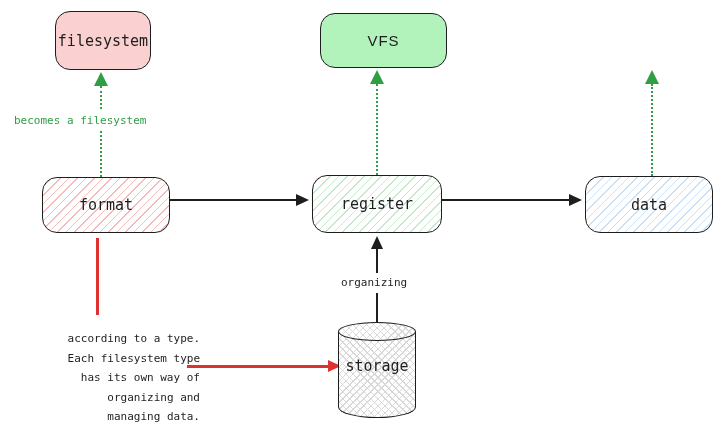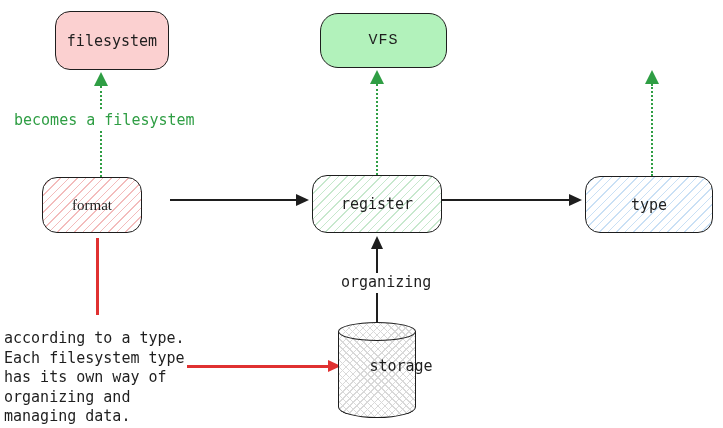--- a/index.html
+++ b/index.html
@@ -36,75 +36,75 @@
   .hatch-blue{
     background-color:#ffffff;
     background-image:repeating-linear-gradient(135deg,#c9e0f5 0,#c9e0f5 1px,transparent 1px,transparent 6px);
   }
   .hatch-gray{
     background-color:#ffffff;
     background-image:
       repeating-linear-gradient(45deg,#d9d9d9 0,#d9d9d9 1px,transparent 1px,transparent 5px),
       repeating-linear-gradient(135deg,#d9d9d9 0,#d9d9d9 1px,transparent 1px,transparent 5px);
   }
-  .vfs-font{font-family:Liberation Mono, monospace;letter-spacing:1px;border-radius:18px;}
+  .vfs-font{font-family:Liberation Sans, sans-serif;letter-spacing:1px;}
   .hline{position:absolute;height:2px;background:#1e1e1e;}
   .vline{position:absolute;width:2px;background:#1e1e1e;}
   .rline-v{position:absolute;width:2.5px;background:#e03131;}
   .rline-h{position:absolute;height:2.5px;background:#e03131;}
   .head-right-black{position:absolute;width:0;height:0;
     border-top:6px solid transparent;border-bottom:6px solid transparent;border-left:13px solid #1e1e1e;}
   .head-right-red{position:absolute;width:0;height:0;
     border-top:6px solid transparent;border-bottom:6px solid transparent;border-left:13px solid #e03131;}
   .head-up-black{position:absolute;width:0;height:0;
     border-left:6px solid transparent;border-right:6px solid transparent;border-bottom:13px solid #1e1e1e;}
   .head-up-green{position:absolute;width:0;height:0;
     border-left:7px solid transparent;border-right:7px solid transparent;border-bottom:14px solid #2f9e44;}
   .gdotted{position:absolute;width:0;border-left:2.5px dotted #2f9e44;}
   .note{
     position:absolute;
-    font-size:15px;
+    font-size:11px;
     line-height:19.5px;
     white-space:pre-line;
     background:#ffffff;
-    text-align:left;
+    text-align:right;
   }
   .note-green{color:#2f9e44;}
   
   .cyl-body{
     position:absolute;left:338px;top:331px;width:78px;height:87px;
     box-sizing:border-box;
     border-left:1.5px solid #1e1e1e;border-right:1.5px solid #1e1e1e;border-bottom:1.5px solid #1e1e1e;
     border-radius:0 0 39px 39px / 0 0 11px 11px;
   }
   .cyl-top{
     position:absolute;left:338px;top:322px;width:78px;height:19px;
     box-sizing:border-box;
     border:1.5px solid #1e1e1e;border-radius:50%;
   }
   .cyl-label{
     position:absolute;left:338px;top:357px;width:78px;
-    text-align:center;font-size:15px;line-height:18px;margin-left:24px;
+    text-align:center;font-size:15px;line-height:18px;
   }
 </style>
 </head>
 <body>
 
 <div id="canvas">
 
-  <div class="node fill-pink" style="left:55px;top:11px;width:114px;height:59px;"><span>filesystem</span></div>
+  <div class="node fill-pink" style="left:55px;top:11px;width:96px;height:59px;"><span>filesystem</span></div>
 
   <div class="node fill-green vfs-font" style="left:320px;top:13px;width:127px;height:55px;"><span>VFS</span></div>
 
 
-  <div class="node hatch-red" style="left:42px;top:177px;width:100px;height:56px;font-family:Liberation Serif, serif;"><span>format</span></div>
+  <div class="node hatch-red" style="left:42px;top:177px;width:128px;height:56px;"><span>format</span></div>
 
   <div class="node hatch-green" style="left:312px;top:175px;width:130px;height:58px;"><span>register</span></div>
 
-  <div class="node hatch-blue" style="left:585px;top:176px;width:128px;height:57px;"><span>type</span></div>
+  <div class="node hatch-blue" style="left:585px;top:176px;width:128px;height:57px;"><span>data</span></div>
 
   <div class="hline" style="left:170px;top:199px;width:128px;"></div>
   <div class="head-right-black" style="left:296px;top:194px;"></div>
 
   <div class="hline" style="left:442px;top:199px;width:128px;"></div>
   <div class="head-right-black" style="left:569px;top:194px;"></div>
 
   <div class="vline" style="left:376px;top:248px;height:74px;"></div>
   <div class="head-up-black" style="left:371px;top:236px;"></div>
 

